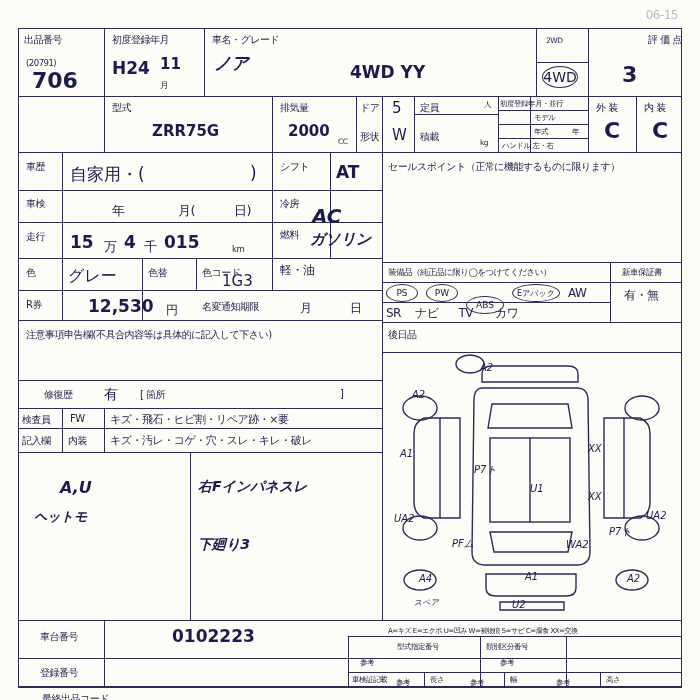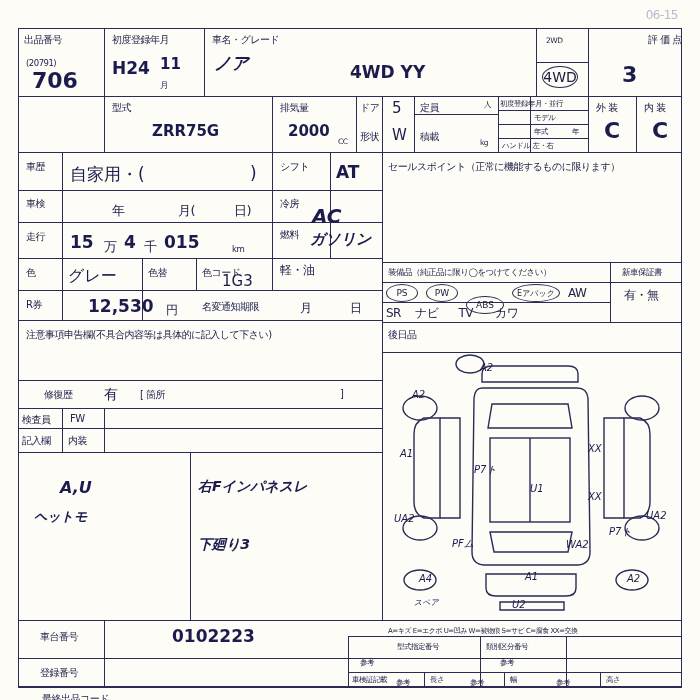--- a/index.html
+++ b/index.html
@@ -172,20 +172,22 @@
   <div class="b hw" style="left:104px;top:386px;font-size:14px;">有</div>
   <div class="b lbl" style="left:120px;top:388px;margin-left:20px;">[ 箇所</div>
   <div class="b lbl" style="left:340px;top:388px;">]</div>
 
   <div class="line vline" style="left:62px;top:408px;height:44px;"></div>
   <div class="line vline" style="left:104px;top:408px;height:44px;"></div>
   <div class="b lbl" style="left:22px;top:413px;">検査員</div>
   <div class="b lbl" style="left:22px;top:434px;">記入欄</div>
   <div class="b lbl" style="left:70px;top:413px;">FW</div>
   <div class="b lbl" style="left:68px;top:434px;">内装</div>
+  <div class="b lbl" style="left:110px;top:412px;font-size:11px;">キズ・飛石・ヒビ割・リペア跡・×要</div>
+  <div class="b lbl" style="left:110px;top:433px;font-size:11px;">キズ・汚レ・コゲ・穴・スレ・キレ・破レ</div>
 
   <div class="b hw ital" style="left:60px;top:478px;font-size:16px;">A,U</div>
   <div class="b hw ital" style="left:34px;top:508px;font-size:13px;">ヘットモ</div>
   <div class="b hw ital" style="left:198px;top:478px;font-size:14px;">右Fインパネスレ</div>
   <div class="b hw ital" style="left:198px;top:536px;font-size:14px;">下廻り3</div>
   <div class="line vline" style="left:190px;top:452px;height:168px;"></div>
 
   <div class="line vline" style="left:382px;top:96px;height:524px;"></div>
   <div class="line hline" style="left:382px;top:262px;width:300px;"></div>
   <div class="line hline" style="left:382px;top:282px;width:300px;"></div>

